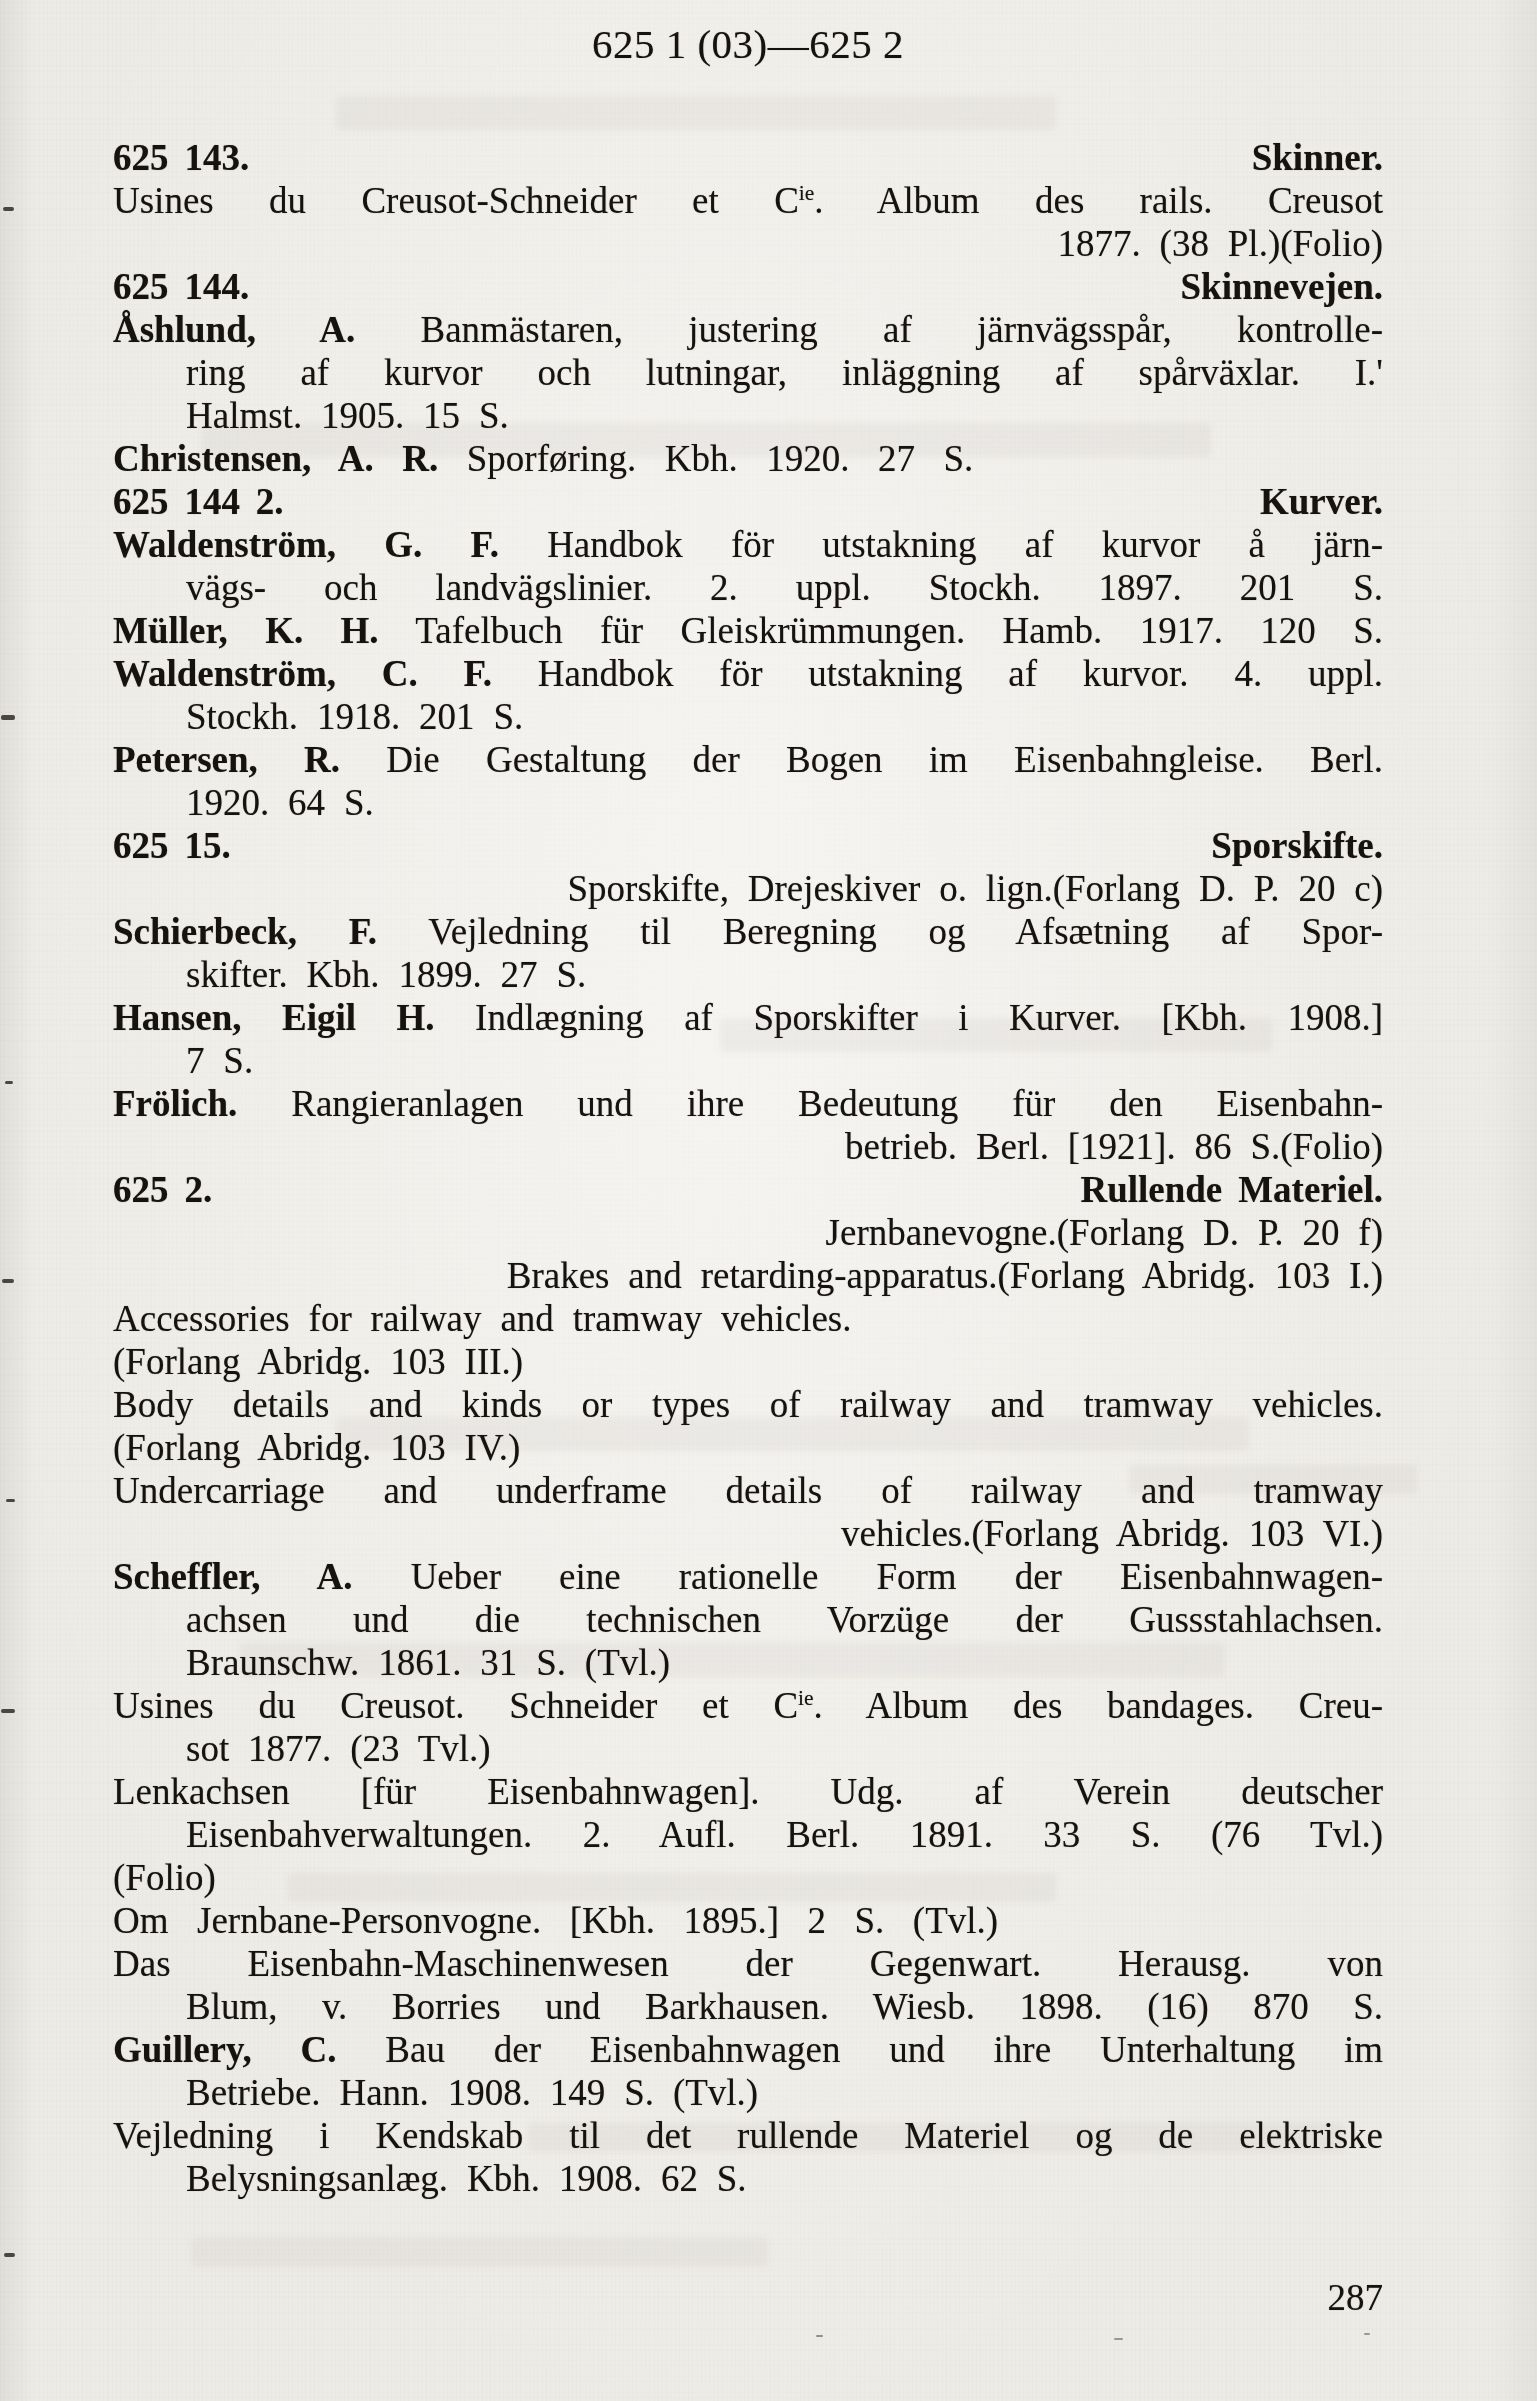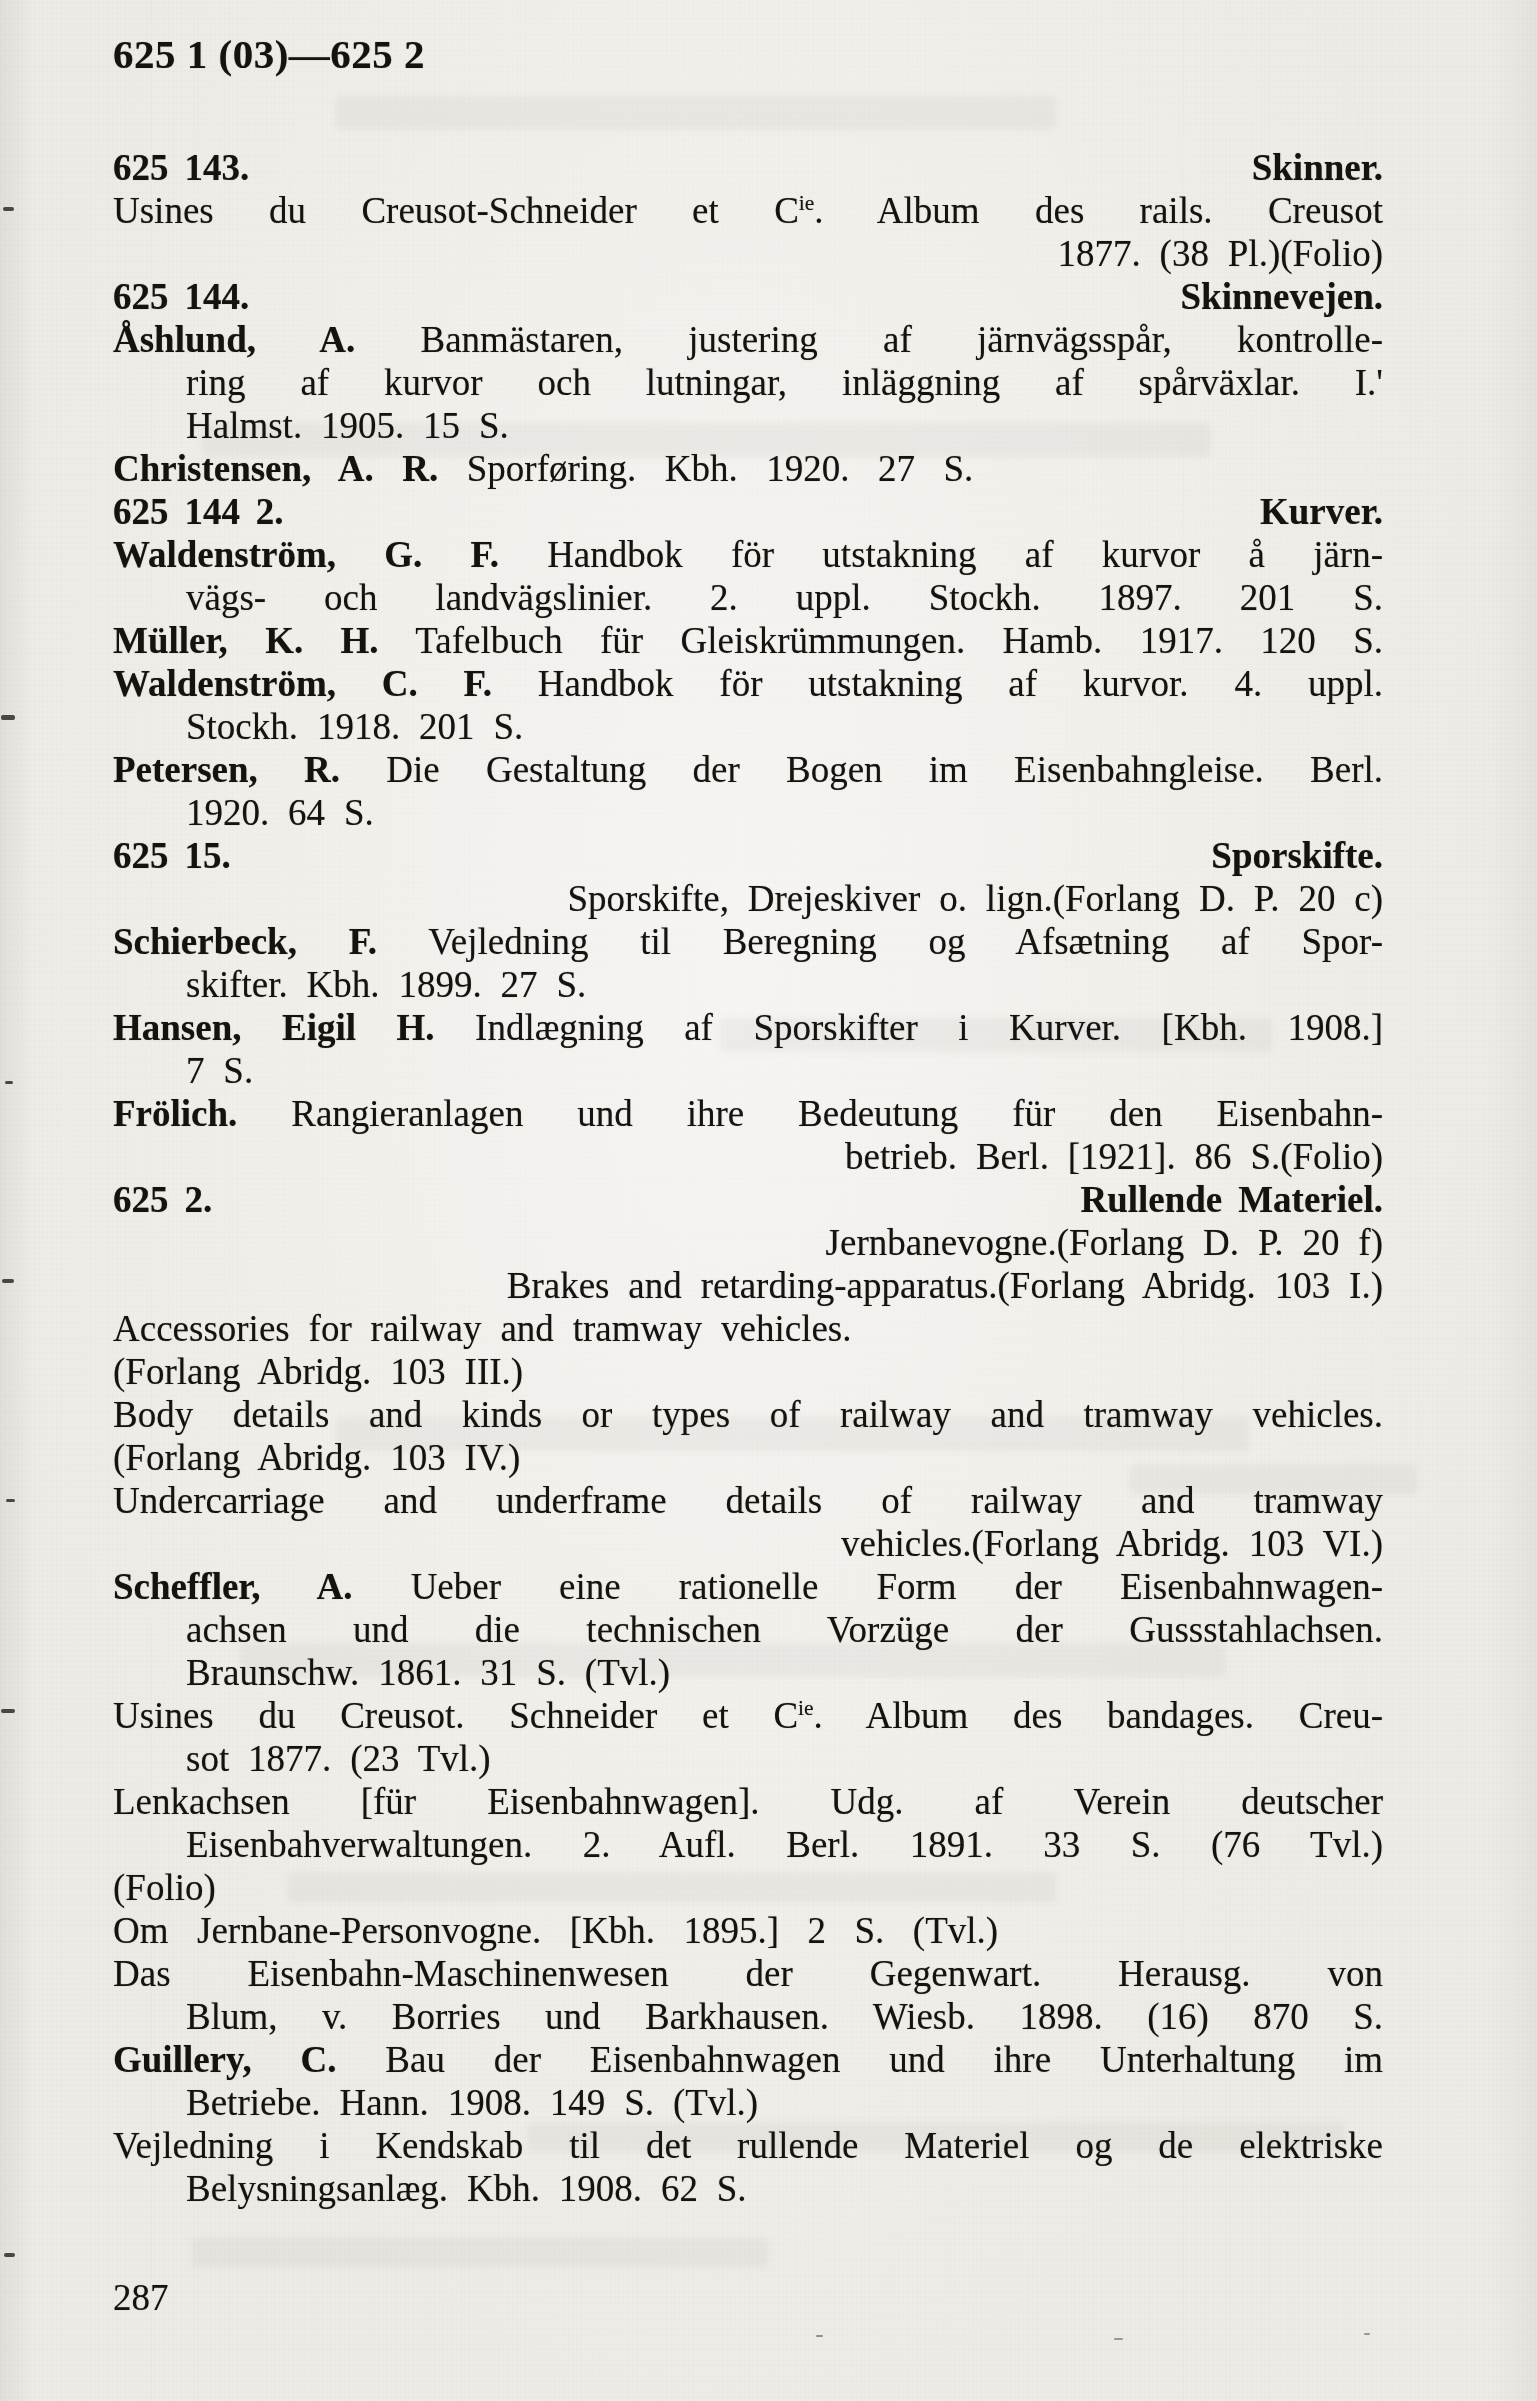--- a/index.html
+++ b/index.html
@@ -14,23 +14,23 @@
       radial-gradient(ellipse at 48% 38%, rgba(255,255,255,.5), rgba(255,255,255,0) 70%),
       repeating-linear-gradient(90deg, rgba(70,65,55,.016) 0 1px, rgba(0,0,0,0) 1px 4.3px),
       repeating-linear-gradient(0deg, rgba(70,65,55,.012) 0 1.4px, rgba(0,0,0,0) 1.4px 5.3px),
       #edebe5;
   }
   .content{
     position:absolute;left:113px;right:154px;top:0;
     text-shadow:0 0 1px rgba(35,30,24,.42);
   }
   .running-head{
-    margin-top:30px;
-    text-align:left;
-    font-weight:bold;
+    margin-top:20px;
+    text-align:center;
+    font-weight:normal;
     font-size:41px;
     line-height:48px;
     letter-spacing:0.5px;
   }
   .rows{margin-top:68px;}
   .line{
     font-size:37px;
     line-height:43px;
     height:43px;
     word-spacing:.26em;
@@ -39,21 +39,21 @@
   .j{word-spacing:.05em;text-align-last:justify;}
   .spread{word-spacing:.52em;}
   .ind{padding-left:73px;}
   .hd{display:flex;justify-content:space-between;font-weight:bold;word-spacing:.18em;}
   .row{display:flex;justify-content:flex-end;}
   .r{text-align:left;}
   .b{font-weight:bold;}
   sup{font-size:58%;line-height:0;vertical-align:super;letter-spacing:0;}
   .folio{
     position:absolute;left:113px;right:154px;top:2276px;
-    text-align:left;font-size:37px;line-height:43px;
+    text-align:right;font-size:37px;line-height:43px;
     text-shadow:0 0 1px rgba(35,30,24,.42);
   }
   
   .ghost{position:absolute;background:rgba(90,85,75,.05);filter:blur(3.4px);border-radius:3.8px;}
   
   .speck{position:absolute;background:#241f1a;border-radius:1.9px;opacity:.8;}
 </style>
 </head>
 <body>
 

